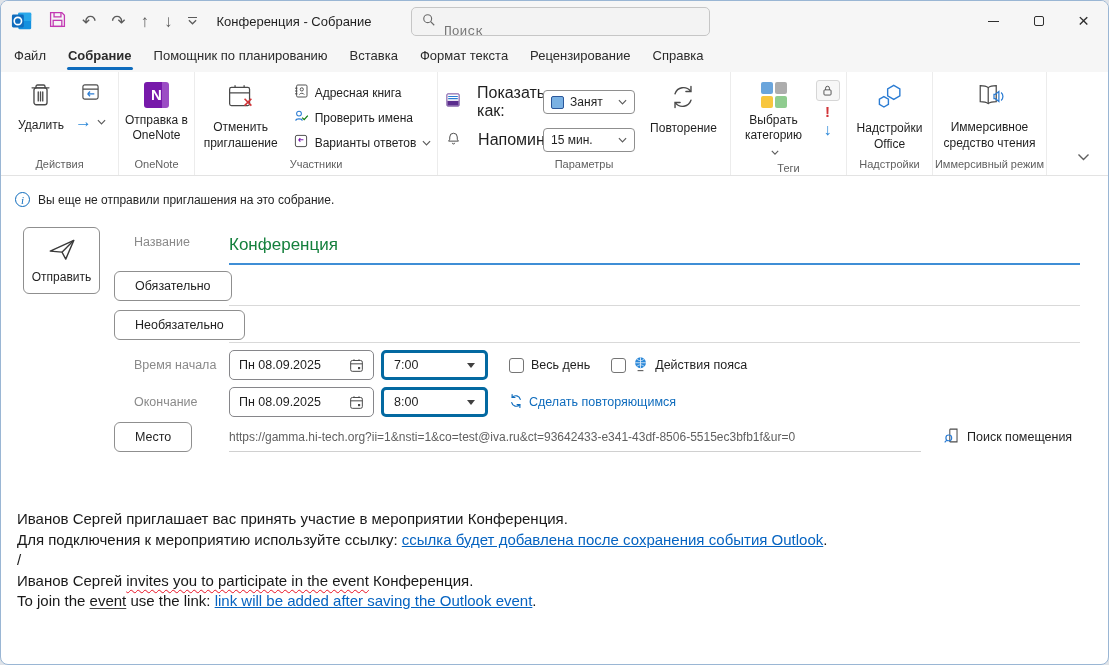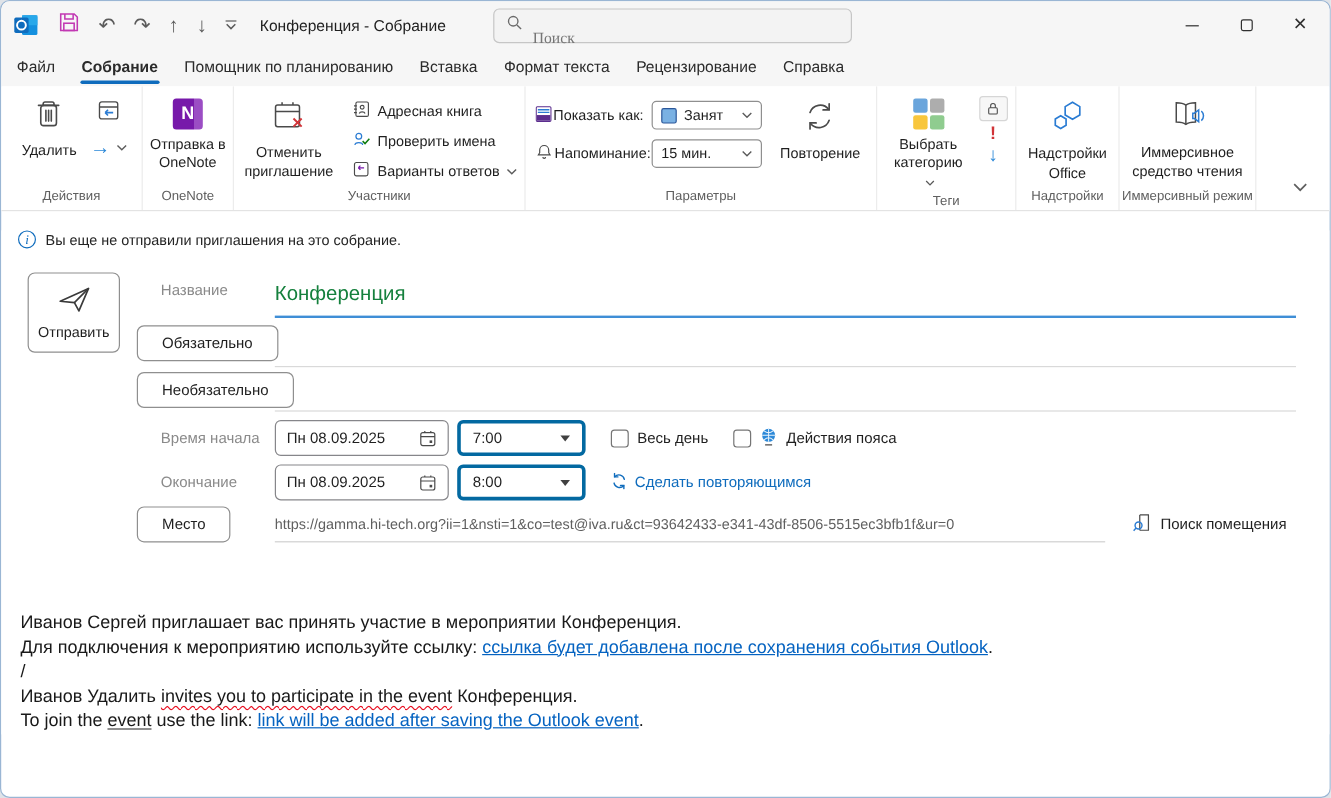--- a/index.html
+++ b/index.html
@@ -14,21 +14,21 @@
   .qat { display:flex; align-items:center; gap:15px; color:#5c5c5c; }
   .qat .glyph { font-size:17px; line-height:1; cursor:default; }
   .qat .appicon { display:flex; }
   .qat-custom { display:flex; flex-direction:column; align-items:center; gap:1px; }
   .qat-custom .bar { width:9px; height:0; border-top:1.4px solid #5c5c5c; }
   .win-title { font-size:13px; color:#1f1f1f; margin-left:20px; white-space:nowrap; }
   .searchbox { position:absolute; left:410px; top:6px; width:299px; height:29px;
                background:#f3f3f3; border:1px solid #c6c6c6; border-radius:5px;
                display:flex; align-items:center; padding:0 10px; gap:8px; }
   .searchbox input { border:none; background:transparent; outline:none; font-size:13px;
-                     color:#1d4ed8; width:100%; font-family:Liberation Serif, serif;margin-top:20px; }
+                     color:#1d4ed8; width:100%; font-family:Liberation Mono, monospace;margin-top:20px; }
   .wincontrols { position:absolute; right:2px; top:0; height:40px; display:flex; }
   .wc { width:45px; height:40px; display:flex; align-items:center; justify-content:center;
         color:#2f2f2f; font-size:16px; }
   .wc .minbar { width:11px; border-top:1.2px solid #2f2f2f; }
   .wc .maxbox { width:10px; height:10px; border:1.2px solid #2f2f2f; border-radius:2px; }
 
   
   .tabrow { height:31px; background:#f6f6f6; display:flex; align-items:flex-end; padding-left:2px; }
   .tab { font-size:13px; color:#2b2b2b; padding:6px 11px 9px; position:relative; white-space:nowrap; }
   .tab.active { font-weight:700; }
@@ -43,21 +43,21 @@
   .g-actions{width:118px} .g-onenote{width:76px} .g-attendees{width:243px}
   .g-options{width:293px} .g-tags{width:116px} .g-addins{width:86px}
   .g-immersive{width:114px} .g-rest{flex:1; border-right:none; position:relative;}
   .bigbtn { display:flex; flex-direction:column; align-items:center; gap:5px;
             font-size:12px; color:#1f1f1f; text-align:center; line-height:1.28; padding:3px 5px; }
   .smallbtn { display:flex; align-items:center; gap:6px; font-size:12px; color:#1f1f1f;
               height:23px; padding:0 3px; white-space:nowrap; }
   .smalllist { display:flex; flex-direction:column; gap:2px; padding-top:2px; }
   .optcol { display:flex; flex-direction:column; gap:8px; padding-top:5px; }
   .optrow { display:flex; align-items:center; }
-  .optlabel { display:flex; align-items:center; gap:1px; width:97px; font-size:12px; color:#1f1f1f; }
+  .optlabel { display:flex; align-items:center; gap:17px; width:97px; font-size:16px; color:#1f1f1f; }
   .rselect { display:flex; align-items:center; gap:6px; border:1px solid #8f8f8f; border-radius:4px;
              height:24px; padding:0 7px; width:92px; font-size:12px; background:#fff; color:#1f1f1f; }
   .rselect .chev { margin-left:auto; display:flex; }
   .swatch { width:13px; height:13px; border:1px solid #2b579a; background:#7ab1e3; border-radius:2px; }
   .catgrid { width:26px; height:26px; display:grid; grid-template-columns:12px 12px;
              grid-template-rows:12px 12px; gap:2px; }
   .catgrid span { border-radius:2px; }
   .cat-blue{background:#6aa5dc}.cat-gray{background:#adadad}
   .cat-yellow{background:#f8c63d}.cat-green{background:#8fcc8f}
   .tagcol { display:flex; flex-direction:column; align-items:center; gap:3px; padding:1px 2px 0 4px; }
@@ -537,17 +537,17 @@
           </span>
           <span>Поиск помещения</span>
         </div>
       </div>
     </div>
 
     <div class="bodytext">
       <p><span>Иванов Сергей приглашает вас принять участие в мероприятии Конференция.</span></p>
       <p><span>Для подключения к мероприятию используйте ссылку: </span><a class="blink" href="#">ссылка будет добавлена после сохранения события Outlook</a><span>.</span></p>
       <p><span>/</span></p>
-      <p><span>Иванов Удалить </span><span class="sp">invites you to participate in the event</span><span> Конференция.</span></p>
+      <p><span>Иванов Сергей </span><span class="sp">invites you to participate in the event</span><span> Конференция.</span></p>
       <p><span>To join the </span><span class="gr">event</span><span> use the link: </span><a class="blink" href="#">link will be added after saving the Outlook event</a><span>.</span></p>
     </div>
   </div>
 </div>
 
 </body></html>

